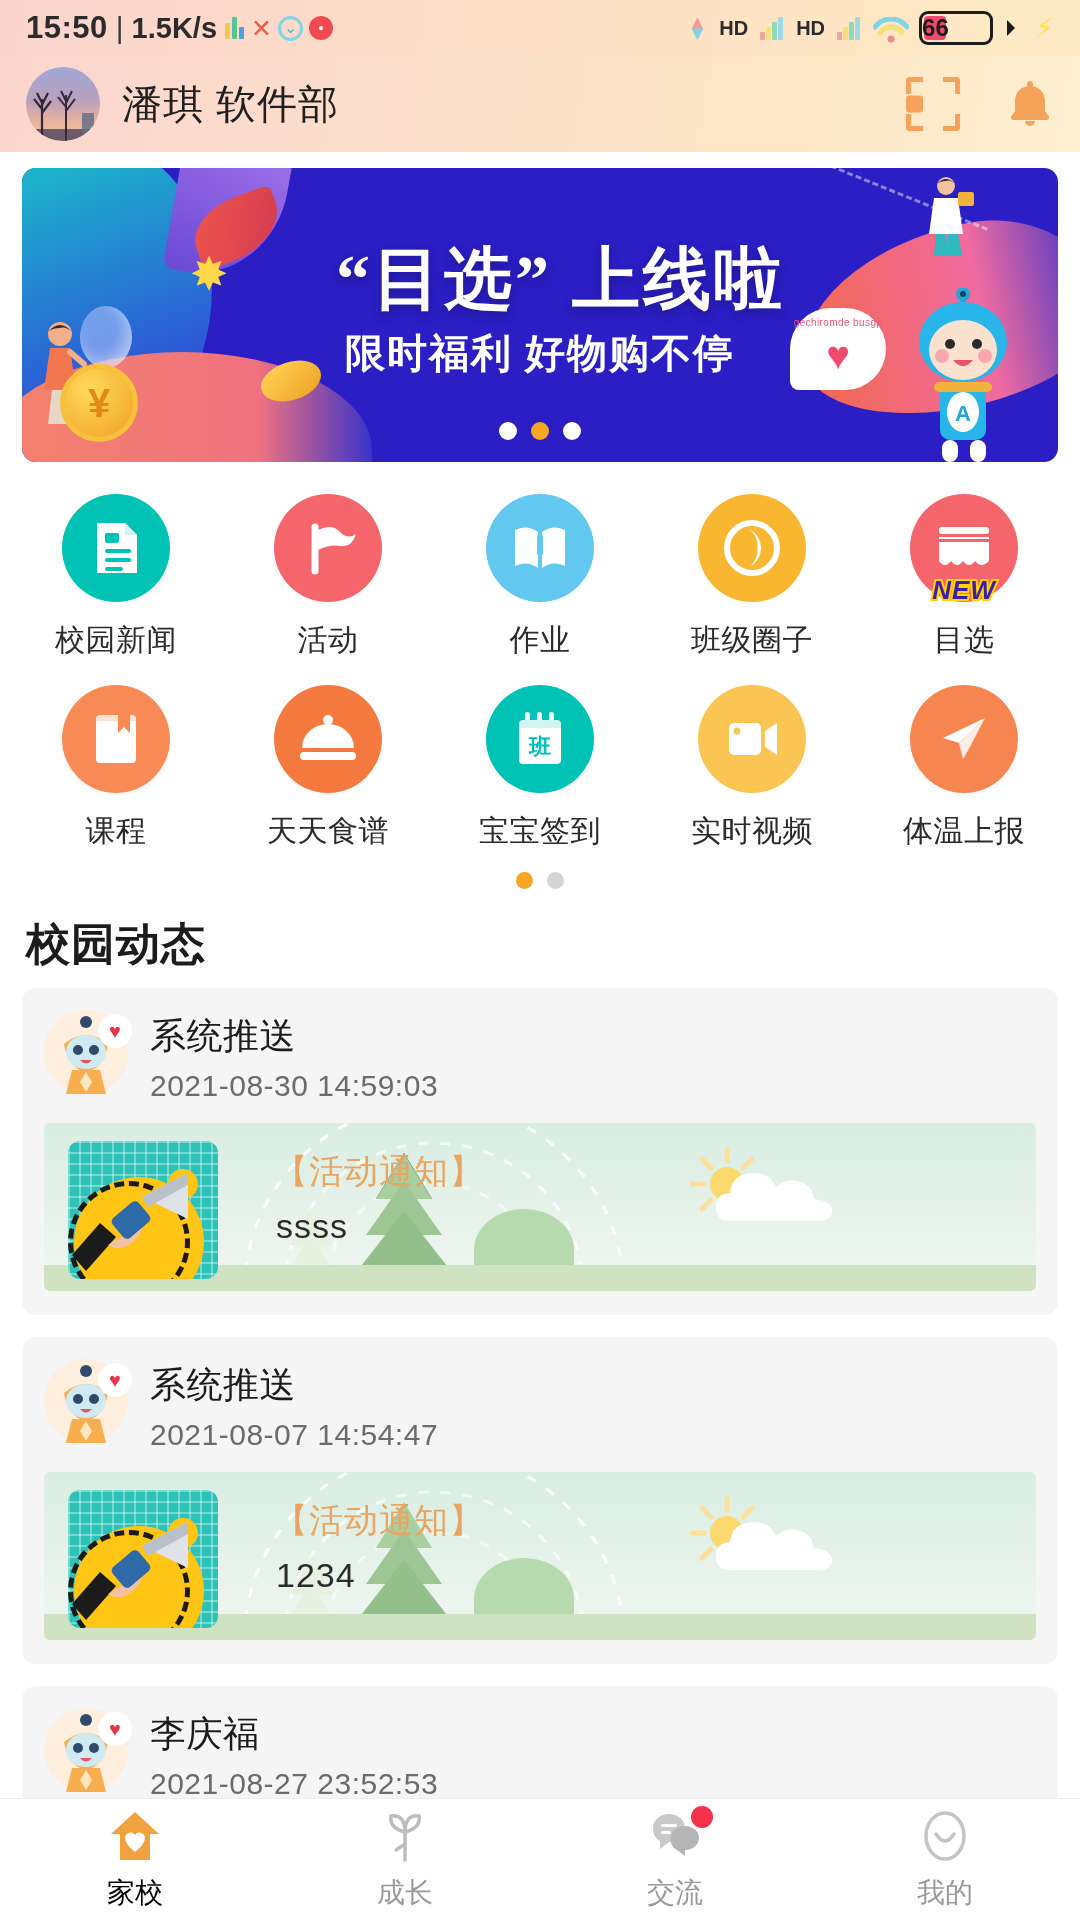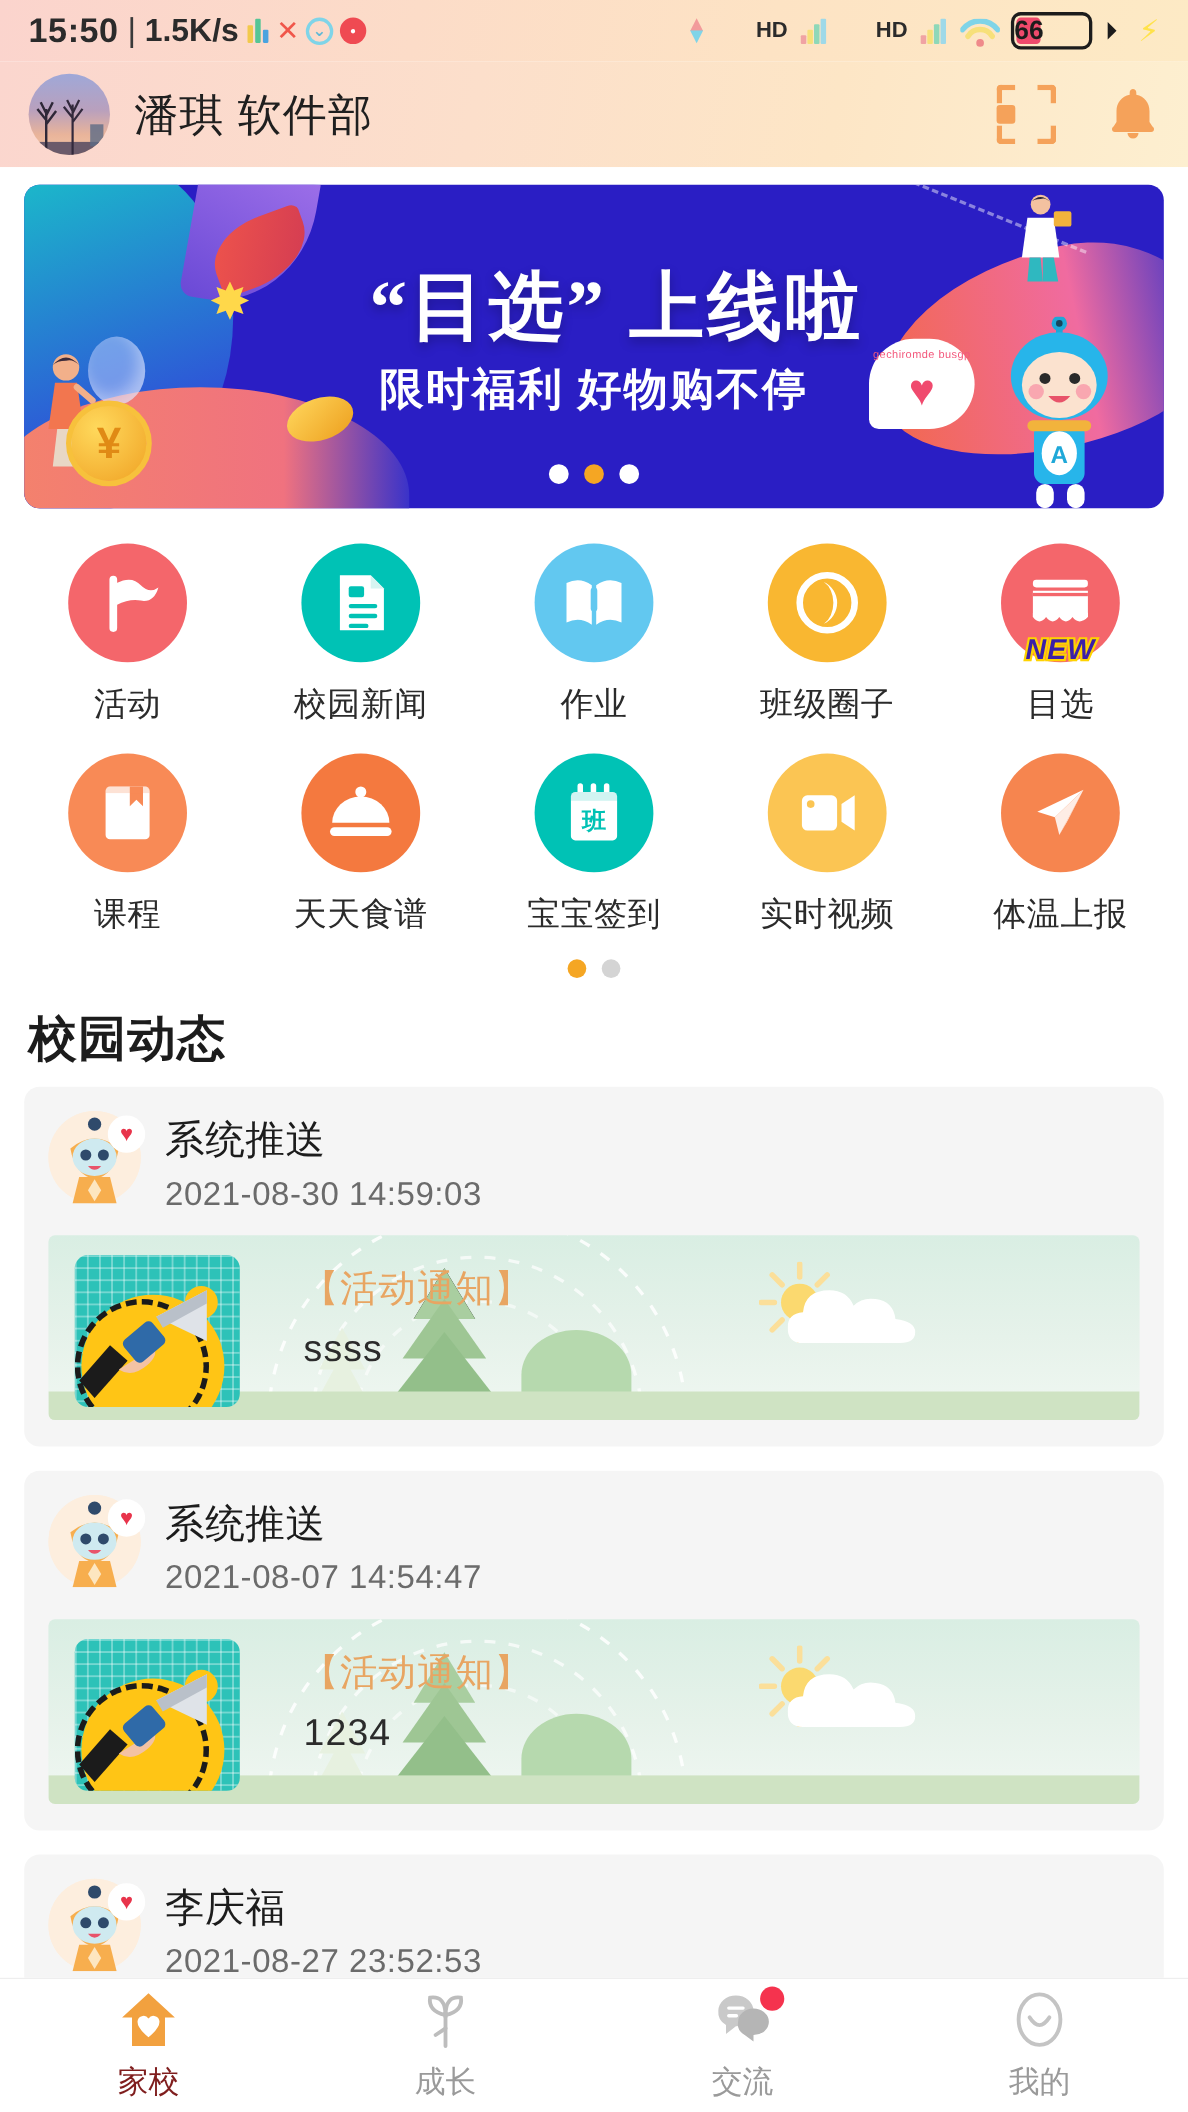--- a/index.html
+++ b/index.html
@@ -40,21 +40,21 @@
     color: #5cb8d6; font-size: 15px; font-weight: 700;
   }
   .icn-red {
     width: 24px; height: 24px; border-radius: 50%;
     background: #ef4a52; color: #fff; font-size: 9px;
     display: flex; align-items: center; justify-content: center;
   }
   .sb-right {
     margin-left: auto; display: flex; align-items: center; gap: 12px;
   }
-  .sb-hd { font-size: 20px; font-weight: 700; color: #2b2b2b; margin-left: 32px; }
+  .sb-hd { font-size: 20px; font-weight: 700; color: #2b2b2b; }
   .sig { width: 24px; height: 24px; position: relative; display:inline-block;}
   .sig i { position: absolute; bottom: 0; width: 5px; border-radius: 1px; }
   .wifi { width: 34px; height: 22px; position: relative; }
   .batt {
     width: 74px; height: 34px; border: 3px solid #1c1c1c; border-radius: 9px;
     display: flex; align-items: center; position: relative; padding: 2px;
   }
   .batt .fill { width: 22px; height: 100%; background: #ef4a6c; border-radius: 4px; }
   .batt .num {
     position: absolute; left: 0; right: 0; text-align: left;
@@ -305,21 +305,21 @@
     flex: 0 0 122px; height: 122px;
     display: flex; align-items: center;
     background: #ffffff; border-top: 1px solid #ededed;
   }
   .nav-item {
     flex: 1; display: flex; flex-direction: column; align-items: center; gap: 10px;
     position: relative;
   }
   .nav-ico { width: 56px; height: 56px; position: relative; }
   .nav-label { font-size: 28px; color: #9a9a9a; }
-  .nav-item.active .nav-label { color: #7f1d1d; text-align: center; }
+  .nav-item.active .nav-label { color: #000000; text-align: center; }
   .nav-badge {
     position: absolute; top: -2px; right: -10px;
     width: 22px; height: 22px; border-radius: 50%; background: #f5334e;
   }
 </style>
 </head>
 <body>
 
 <div id="app">
 
@@ -467,41 +467,41 @@
           <i></i>
           <i class="on"></i>
           <i></i>
         </div>
       </div>
     </div>
 
     <div class="grid">
 
       <div class="grid-cell">
-        <div class="gi" style="background:#f4666b;">
-          <svg width="58" height="58" viewBox="0 0 58 58">
-            <path d="M16 8 v44" stroke="#fff" stroke-width="7" stroke-linecap="round"></path>
-            <path d="M19 11 q14-7 22 2 q8 8 16 2 q-4 14-16 12 q-10-2-22 4z" fill="#fff"></path>
-          </svg>
-        </div>
-        <div class="gi-label">活动</div>
-      </div>
-
-      <div class="grid-cell">
         <div class="gi" style="background:#00c2b5;">
           <svg width="54" height="58" viewBox="0 0 54 58">
             <path d="M8 4 h28 l12 12 v38 H8z" fill="#fff"></path>
             <path d="M36 4 v12 h12z" fill="#d6f4f1"></path>
             <rect x="16" y="14" width="14" height="10" rx="2" fill="#00c2b5"></rect>
             <rect x="16" y="30" width="26" height="4" rx="2" fill="#00c2b5"></rect>
             <rect x="16" y="39" width="26" height="4" rx="2" fill="#00c2b5"></rect>
             <rect x="16" y="48" width="18" height="4" rx="2" fill="#00c2b5"></rect>
           </svg>
         </div>
         <div class="gi-label">校园新闻</div>
+      </div>
+
+      <div class="grid-cell">
+        <div class="gi" style="background:#f4666b;">
+          <svg width="58" height="58" viewBox="0 0 58 58">
+            <path d="M16 8 v44" stroke="#fff" stroke-width="7" stroke-linecap="round"></path>
+            <path d="M19 11 q14-7 22 2 q8 8 16 2 q-4 14-16 12 q-10-2-22 4z" fill="#fff"></path>
+          </svg>
+        </div>
+        <div class="gi-label">活动</div>
       </div>
 
       <div class="grid-cell">
         <div class="gi" style="background:#62c8f0;">
           <svg width="58" height="52" viewBox="0 0 58 52">
             <path d="M4 8 q12-6 23 2 v36 q-11-8-23-2z" fill="#fff"></path>
             <path d="M54 8 q-12-6-23 2 v36 q11-8 23-2z" fill="#fff"></path>
             <rect x="26" y="12" width="6" height="22" rx="3" fill="#62c8f0"></rect>
           </svg>
         </div>

